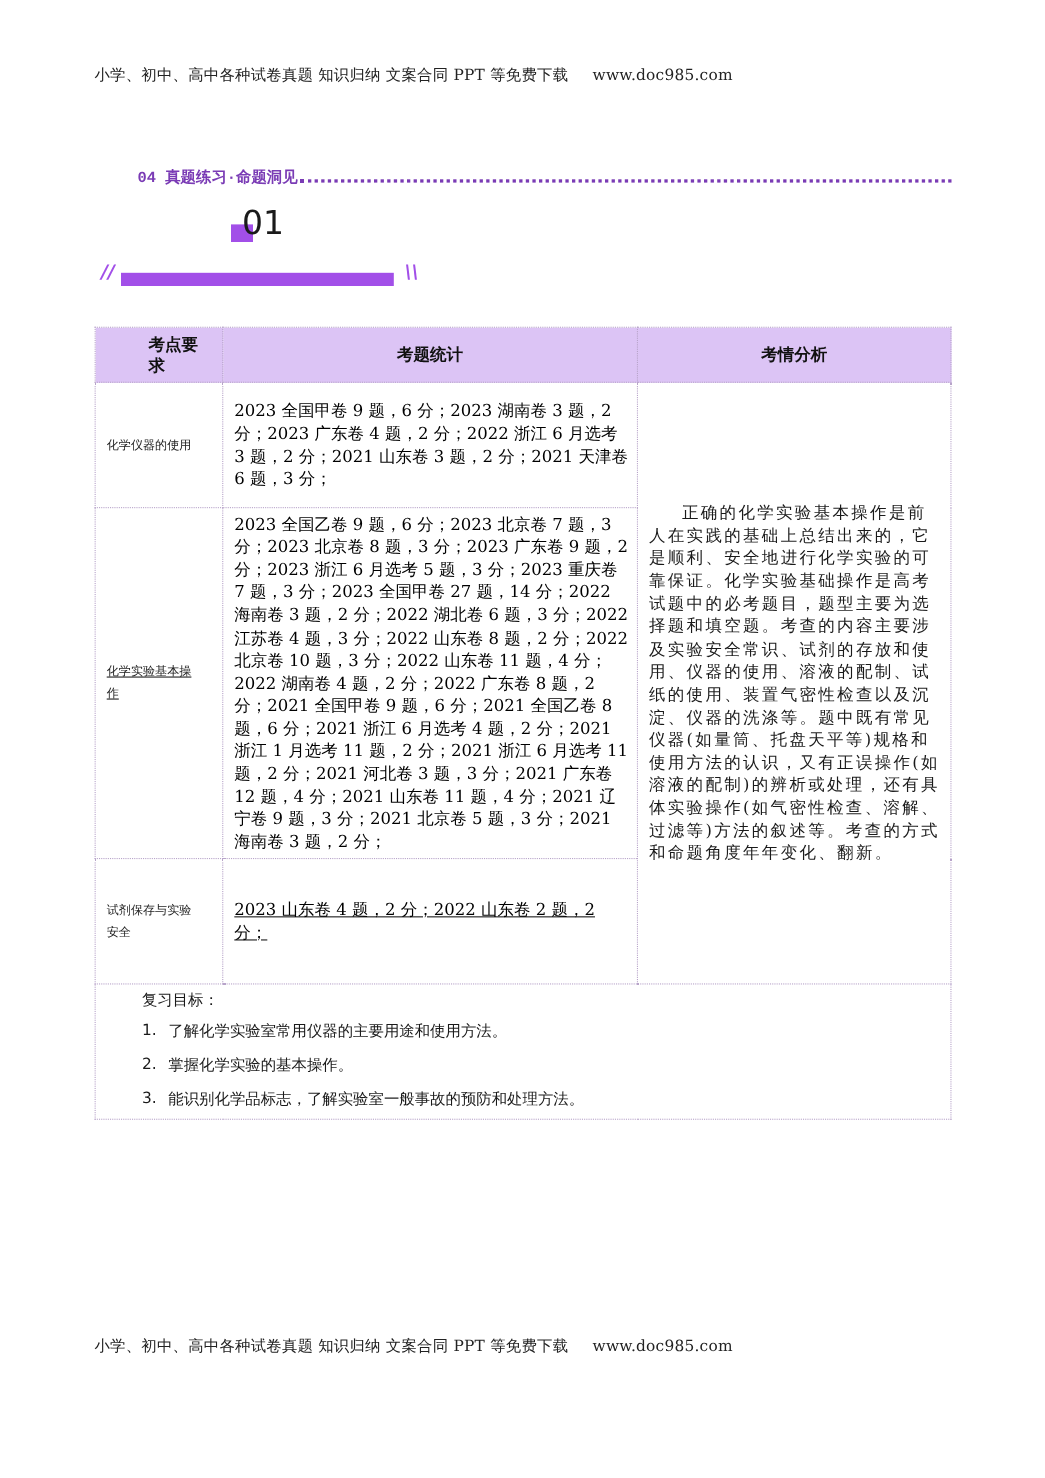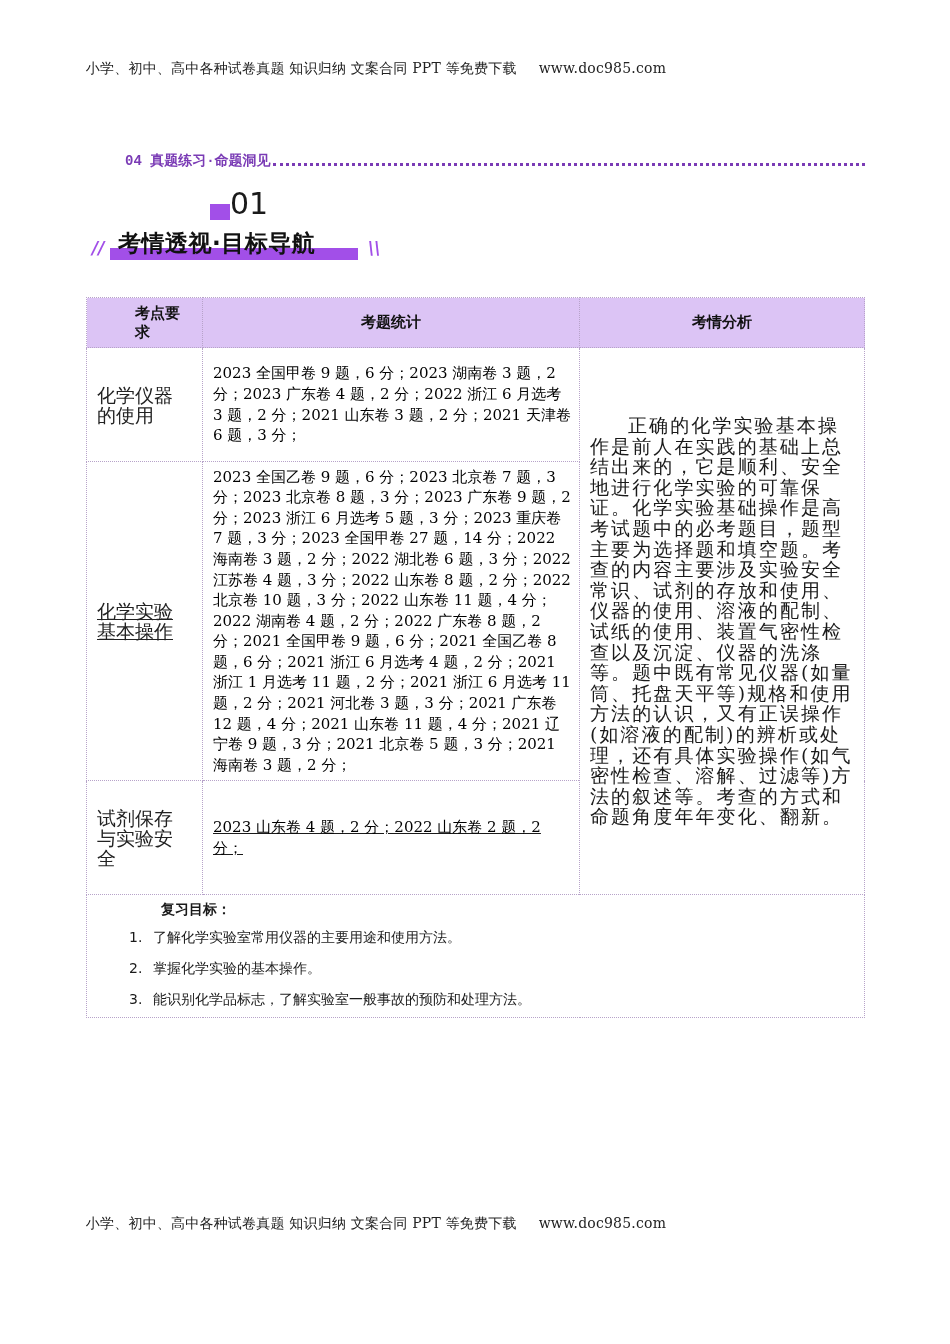--- a/index.html
+++ b/index.html
@@ -12,45 +12,45 @@
   #bottom-banner { top:1215px; }
 
   .toc-line { position:absolute; left:125px; top:148px; width:740px; height:22px;
               display:flex; align-items:flex-end; color:#7a3bb5; font-weight:bold;
               font-family:Liberation Mono, monospace; font-size:14px; }
   .toc-line .toc-text { white-space:nowrap; }
   .toc-line .toc-dots { flex:1; border-bottom:3px dotted #7a3bb5; margin-left:2px; margin-bottom:4px; }
 
   .sec-num-wrap { position:absolute; left:210px; top:190px; width:60px; height:34px; }
   .sec-num-block { position:absolute; left:0; top:14px; width:20px; height:16px; background:#a24fe8; }
-  .sec-num { position:absolute; left:20px; top:-4px; font-family:"DejaVu Sans",sans-serif;
+  .sec-num { position:absolute; left:10px; top:-4px; font-family:"DejaVu Sans",sans-serif;
              font-size:30px; color:#1a1a1a; }
 
   .sec-title-wrap { position:absolute; left:90px; top:226px; width:300px; height:38px; }
   .sec-title-bar { position:absolute; left:20px; top:22px; width:248px; height:12px; background:#a24fe8; }
   .sec-title { position:absolute; left:28px; top:2px; font-family:"DejaVu Sans",sans-serif;
                font-weight:bold; font-size:23px; color:#111; letter-spacing:0.5px; }
   .slash-left, .slash-right { position:absolute; top:12px; font-family:"DejaVu Sans",sans-serif;
                font-size:17px; color:#a24fe8; font-style:italic; font-weight:bold; }
   .slash-left { left:2px; }
   .slash-right { left:278px; }
 
   table.exam { position:absolute; left:86px; top:297px; width:778px; border-collapse:collapse;
                table-layout:fixed; }
   table.exam td, table.exam th { border:1px dotted #b7a3c9; vertical-align:middle; padding:0; }
   table.exam th { background:#dcc4f5; font-family:"DejaVu Sans",sans-serif; font-size:15px;
                   font-weight:bold; color:#111; height:49px; }
   .th-req { text-align:left; padding-left:48px !important; line-height:19px; }
-  .cell-topic { font-family:"DejaVu Sans",sans-serif; font-size:19px; line-height:20px;
+  .cell-topic { font-family:"DejaVu Sans",sans-serif; font-size:11px; line-height:20px;
                 padding:0 10px !important; color:#222; }
   .cell-stats { font-size:15px; line-height:20.6px; padding:2px 8px 2px 10px !important; color:#000000; }
-  .cell-analysis { font-size:19px; line-height:20.6px; padding:0 8px 0 10px !important;
+  .cell-analysis { font-size:15px; line-height:20.6px; padding:0 8px 0 10px !important;
                    text-indent:2em; letter-spacing:2.1px; color:#1a1a1a; vertical-align:middle; }
   .goals-cell { padding:6px 0 8px 42px !important; font-family:"DejaVu Sans",sans-serif; font-size:14px; color:#1a1a1a; }
-  .goals-title { font-weight:bold; margin-bottom:10px;margin-left:32px; }
+  .goals-title { font-weight:normal; margin-bottom:10px; }
   .goal-item { margin-bottom:13px; display:flex; }
   .goal-item:last-child { margin-bottom:0; }
   .goal-num { width:24px; }
 </style>
 </head>
 <body>
 
 <div class="banner" id="top-banner">
   <span>小学、初中、高中各种试卷真题  知识归纳  文案合同  PPT 等免费下载</span><span class="url">www.doc985.com</span>
 </div>
@@ -61,21 +61,20 @@
 </div>
 
 <div class="sec-num-wrap">
   <div class="sec-num-block"></div>
   <div class="sec-num">01</div>
 </div>
 
 <div class="sec-title-wrap">
   <span class="slash-left">//</span>
   <div class="sec-title-bar"></div>
-  <div class="sec-title">考情透视·目标导航</div>
   <span class="slash-right">\\</span>
 </div>
 
 <table class="exam">
   <colgroup>
     <col style="width:116px">
     <col style="width:377px">
     <col style="width:285px">
   </colgroup>
   <tbody>

